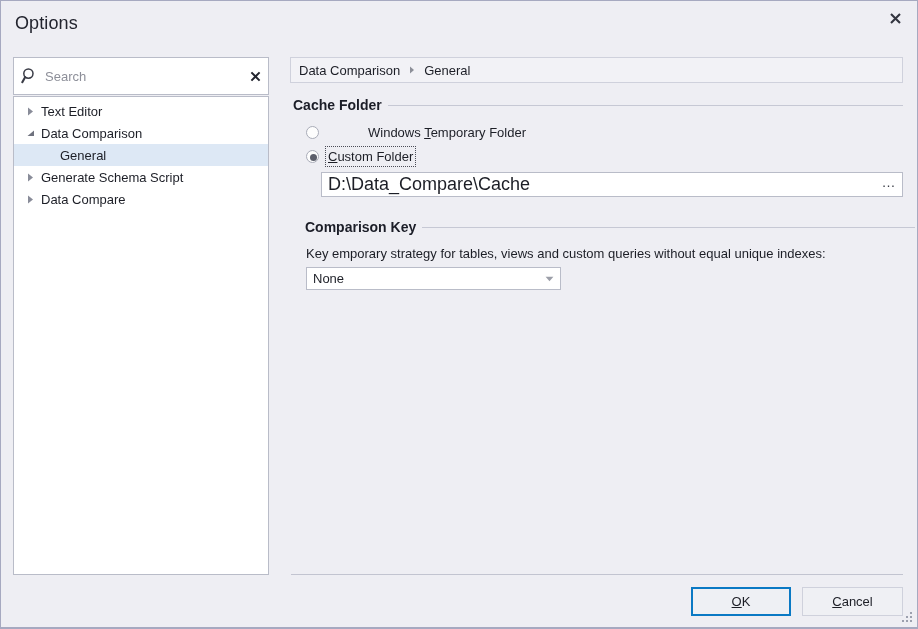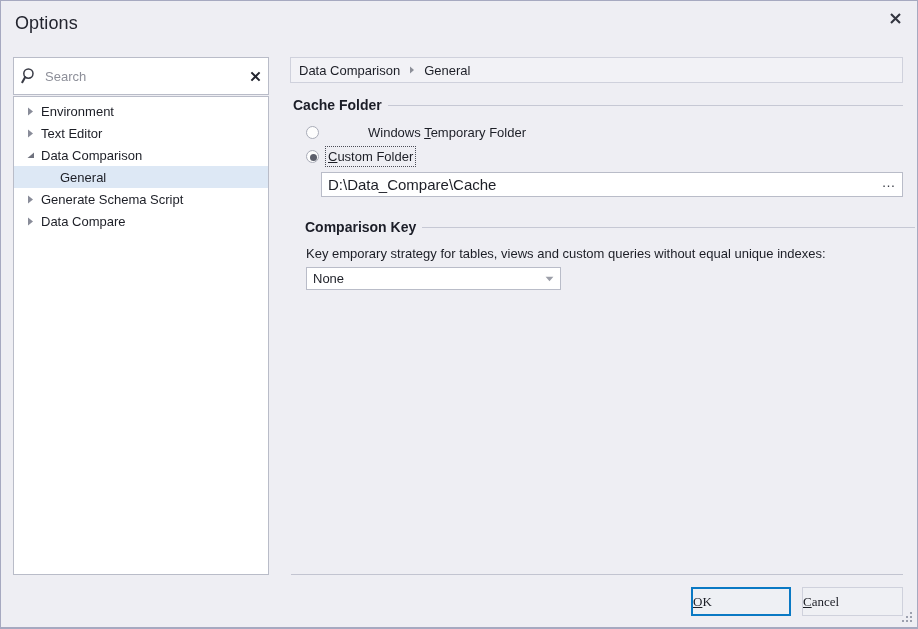--- a/index.html
+++ b/index.html
@@ -115,21 +115,21 @@
   .focus-ring { outline: 1px dotted #4a4c56; outline-offset: 2px; text-align: right; }
 
   #path-row {
     position: absolute; left: 320px; top: 171px; width: 582px; height: 25px;
     background: #ffffff; border: 1px solid #b9bcc8;
     display: flex; align-items: center;
   }
   #path-input {
     flex: 1 1 auto; border: 0; outline: 0; background: transparent;
     height: 100%; padding-left: 6px;
-    font-family: "Liberation Sans", sans-serif; font-size: 15px; color: #1c1e26;
+    font-family: "Liberation Sans", sans-serif; font-size: 18px; color: #1c1e26;
   }
   #path-browse {
     width: 26px; height: 100%; display: flex; align-items: center;
     justify-content: center; font-size: 14px; color: #3a3c46;
     letter-spacing: 1px; cursor: default; padding-bottom: 5px;
   }
 
   #cmpkey-desc {
     position: absolute; left: 305px; top: 245px;
     font-size: 13px; color: #1c1e26; white-space: nowrap;
@@ -148,22 +148,22 @@
   }
 
   #footer-rule {
     position: absolute; left: 290px; top: 573px; width: 612px;
     height: 1px; background: #c2c4d0;
   }
 
   .dlg-btn {
     position: absolute; height: 29px; width: 100px;
     background: #eff0f4; border: 1px solid #cfd1dc;
-    display: flex; align-items: center; 
-    font-size: 13px; color: #1c1e26; cursor: default; font-family: Liberation Serif, serif;
+    display: flex; align-items: center; justify-content: center;
+    font-size: 13px; color: #1c1e26; cursor: default;
   }
   .dlg-btn u { text-decoration: underline; }
   #ok-btn { left: 690px; top: 586px; width: 100px; border: 2px solid #0a79c4; background: #eef0f4; }
   #cancel-btn { left: 801px; top: 586px; width: 101px; }
 
   #resize-grip {
     position: absolute; right: 3px; bottom: 3px; width: 13px; height: 13px;
   }
 </style>
 </head>
@@ -186,28 +186,20 @@
   <input id="search-input" type="text" placeholder="Search" style="">
   <div id="search-clear">
     <svg width="11" height="11" viewBox="0 0 11 11">
       <path d="M1.4 1.4 L9.6 9.6 M9.6 1.4 L1.4 9.6" stroke="#22242e" stroke-width="2" fill="none"></path>
     </svg>
   </div>
 </div>
 
 <div id="tree-panel">
 
-  <div class="tree-item">
-    <span class="twisty">
-      <svg width="7" height="9" viewBox="0 0 7 9">
-          <path d="M1 0.5 L6 4.5 L1 8.5 Z" fill="#898c99"></path>
-        </svg>
-    </span>
-    <span class="tlabel">Environment</span>
-  </div>
 
   <div class="tree-item">
     <span class="twisty">
       <svg width="7" height="9" viewBox="0 0 7 9">
           <path d="M1 0.5 L6 4.5 L1 8.5 Z" fill="#898c99"></path>
         </svg>
     </span>
     <span class="tlabel">Text Editor</span>
   </div>
 

